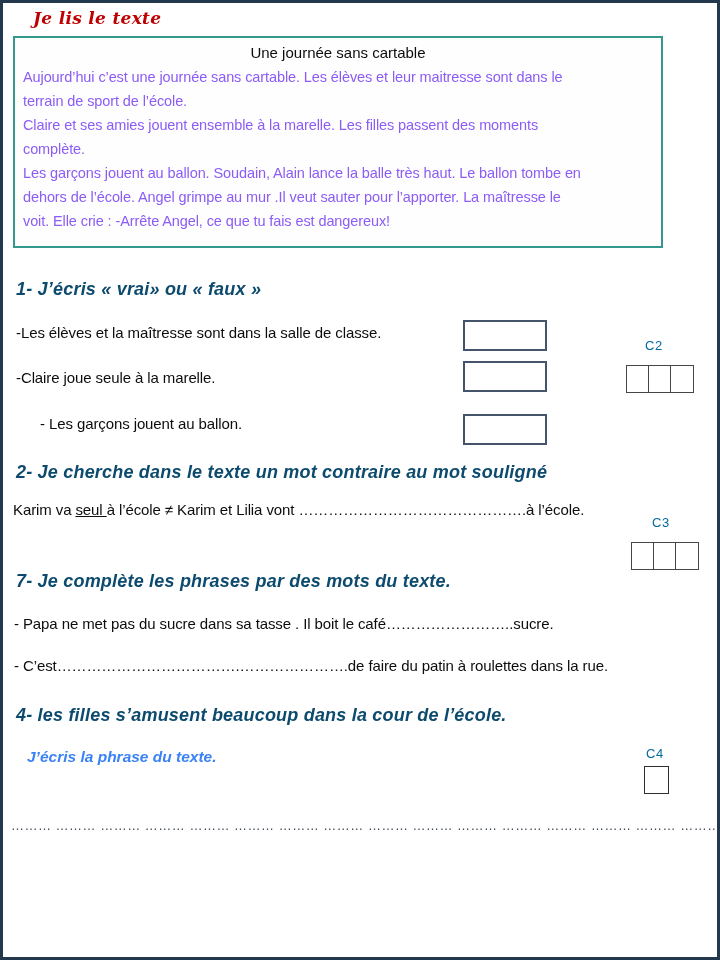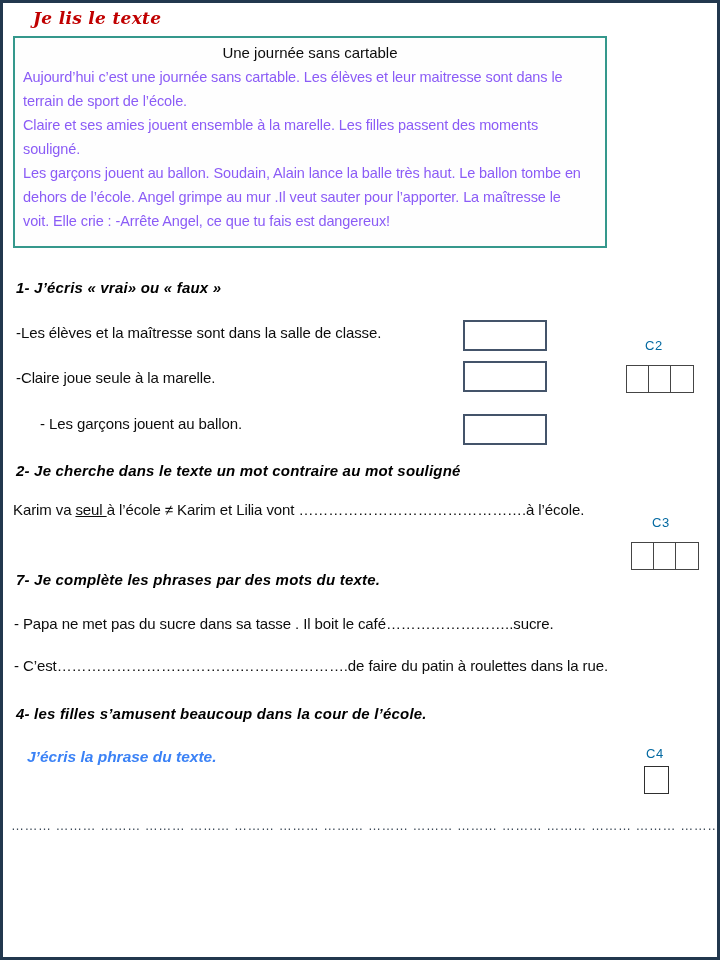--- a/index.html
+++ b/index.html
@@ -18,37 +18,37 @@
 
   .page-title {
     left:30px; top:5px;
     font-family:"DejaVu Serif", serif;
     font-weight:bold; font-style:italic;
     font-size:17px; color:#c00000;
     letter-spacing:.3px;
   }
 
   .reading-box {
-    left:10px; top:33px; width:594px; height:212px;
+    left:10px; top:33px; width:650px; height:212px;
     border:2px solid #35988c;
     background:#fefefe;
     padding:3px 8px 0 8px;
   }
   .rb-title {
     text-align:center; font-size:15px; line-height:24px; color:#0d0d0d;
     white-space:nowrap;
   }
   .rb-line {
     font-size:14.5px; line-height:24px; color:#8b5cf6;
     white-space:nowrap; letter-spacing:-0.1px;
   }
 
   .section-heading {
     font-weight:bold; font-style:italic;
-    font-size:15px; color:#000000; letter-spacing:.2px;
+    font-size:18px; color:#0c4a6e; letter-spacing:.2px;
     white-space:nowrap;
   }
 
   .statement {
     font-size:15px; color:#0d0d0d; white-space:nowrap; letter-spacing:-0.1px;
   }
 
   .answer-box {
     width:84px; height:31px;
     border:2px solid #44546a;
@@ -94,21 +94,21 @@
 
 <div class="page">
 
   <div class="abs page-title">Je lis le texte</div>
 
   <div class="abs reading-box">
     <div class="rb-title">Une journée sans cartable</div>
     <div class="rb-line">Aujourd’hui c’est une journée sans cartable. Les élèves et leur maitresse sont dans le</div>
     <div class="rb-line">terrain de sport de l’école.</div>
     <div class="rb-line">Claire et ses amies jouent ensemble à la marelle. Les filles passent des moments</div>
-    <div class="rb-line">souligné.</div>
+    <div class="rb-line">complète.</div>
     <div class="rb-line"> Les garçons jouent au ballon. Soudain, Alain lance la balle  très haut. Le ballon tombe en</div>
     <div class="rb-line">dehors de l’école. Angel grimpe  au  mur .Il veut sauter pour l’apporter. La maîtresse le</div>
     <div class="rb-line">voit. Elle crie : -Arrête Angel, ce que tu fais  est dangereux!</div>
   </div>
 
   <div class="abs section-heading" style="left:13px; top:276px;">1- J’écris « vrai» ou « faux »</div>
 
   <div class="abs statement" style="left:13px; top:321px;">-Les élèves  et la maîtresse sont dans la salle de classe.</div>
   <div class="abs answer-box" style="left:460px; top:317px;"></div>
 

